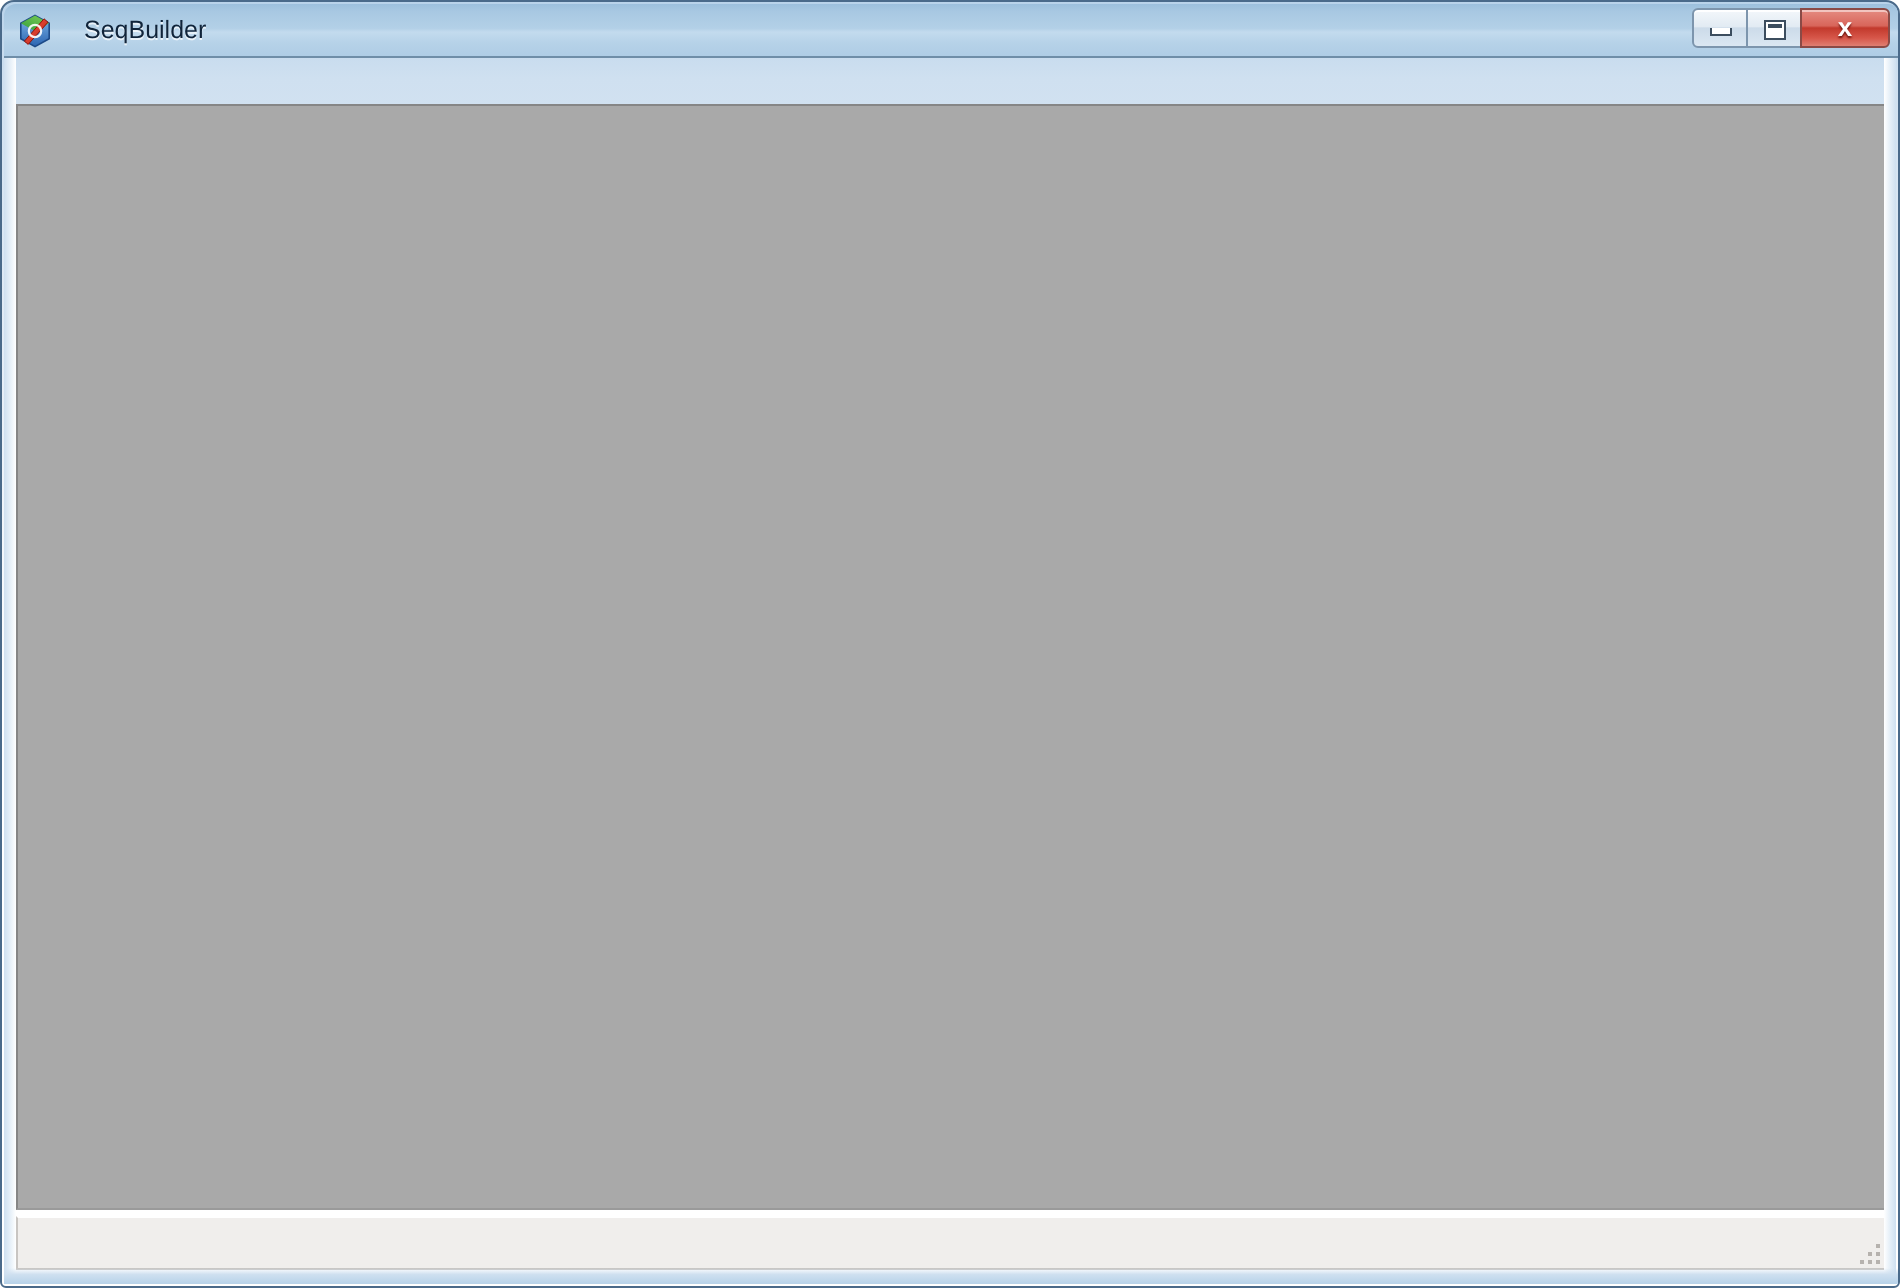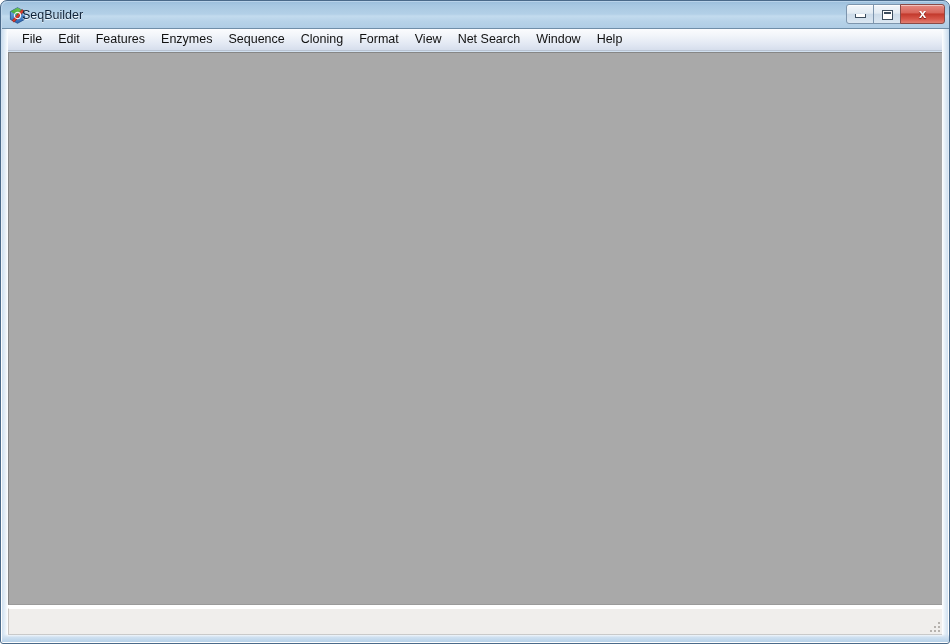--- a/index.html
+++ b/index.html
@@ -69,21 +69,21 @@
   #title-icon {
     position: absolute;
     left: 7px;
     top: 5px;
     width: 17px;
     height: 17px;
   }
 
   #title-text {
     position: absolute;
-    left: 20px;
+    left: 40px;
     top: 4px;
     font-size: 12.5px;
     line-height: 19px;
     color: #10243a;
     white-space: nowrap;
     text-shadow: 0 1px 0 rgba(255,255,255,0.72);
   }
 
   
   #window-controls {
@@ -309,33 +309,20 @@
       </div>
       <div class="ctrl-btn" id="btn-maximize">
         <span class="glyph-max-outer"></span>
       </div>
       <div class="ctrl-btn" id="btn-close">
         <span class="glyph-close">x</span>
       </div>
     </div>
   </div>
 
-  <div id="menu-bar">
-    <div class="menu-item">File</div>
-    <div class="menu-item">Edit</div>
-    <div class="menu-item">Features</div>
-    <div class="menu-item">Enzymes</div>
-    <div class="menu-item">Sequence</div>
-    <div class="menu-item">Cloning</div>
-    <div class="menu-item">Format</div>
-    <div class="menu-item">View</div>
-    <div class="menu-item">Net Search</div>
-    <div class="menu-item">Window</div>
-    <div class="menu-item">Help</div>
-  </div>
 
   <div id="client-frame">
     <div id="client-area"></div>
   </div>
 
   <div id="status-bar">
     <span id="status-text"></span>
     <span id="resize-grip">
       <span class="grip-dot" style="right:0px;  bottom:0px;"></span>
       <span class="grip-dot" style="right:4px;  bottom:0px;"></span>

